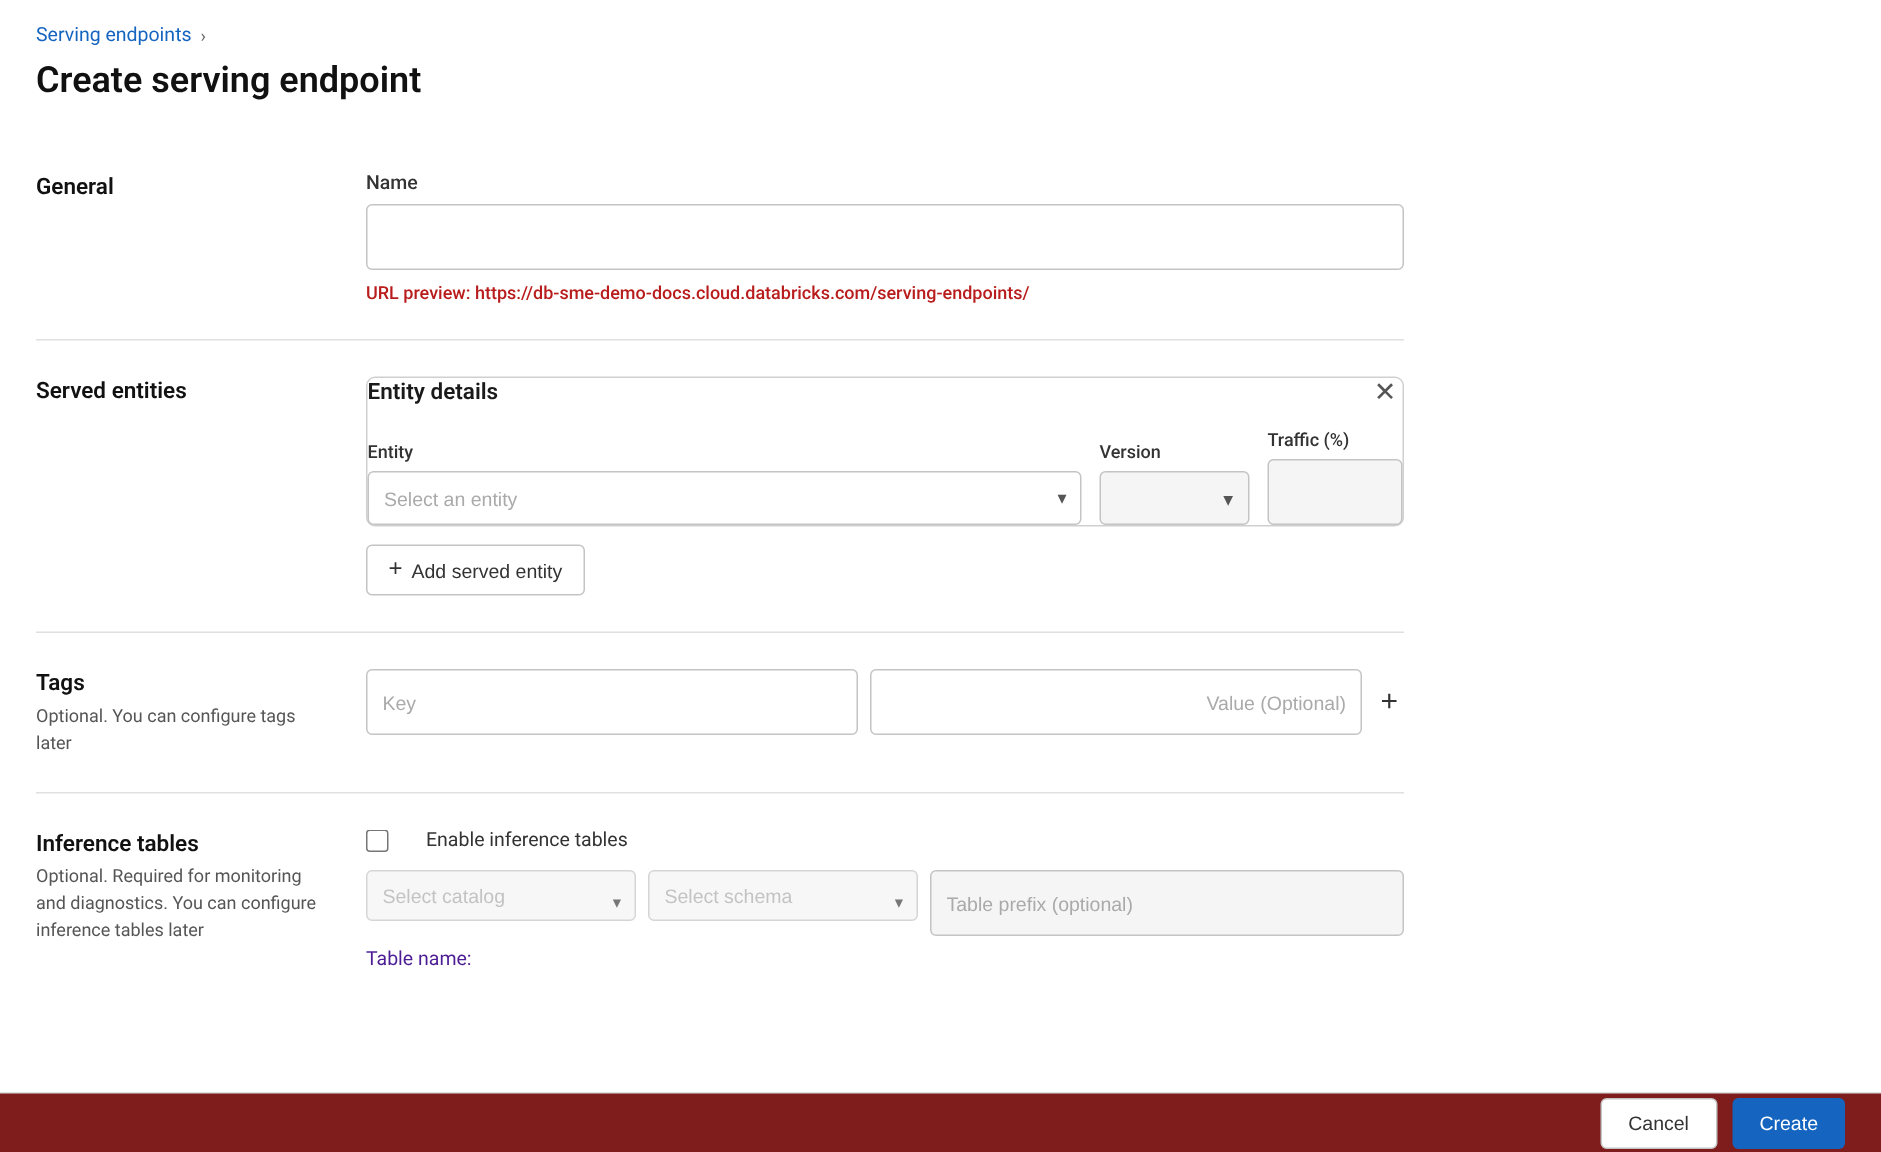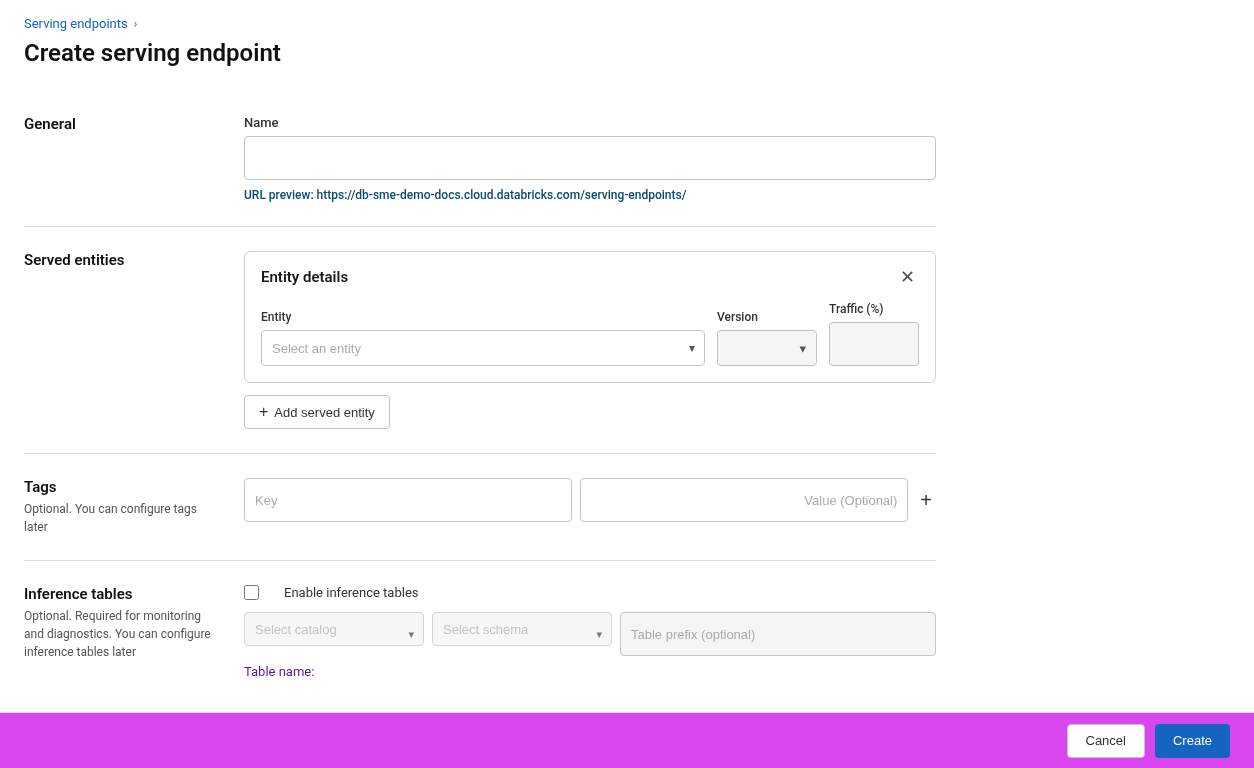--- a/index.html
+++ b/index.html
@@ -86,33 +86,33 @@
       border: 1px solid #c4c4c4;
       border-radius: 4px;
       padding: 0 10px;
       font-size: 13px;
       color: #111;
       outline: none;
     }
 
     .url-preview {
       font-size: 12px;
-      color: #0c4a6e;
+      color: #b91c1c;
       margin-top: 8px;
     }
 
     .url-preview span {
       font-weight: 500;
     }
 
     
     .entity-card {
       border: 1px solid #d0d0d0;
       border-radius: 6px;
-      padding: 16px;
+      padding: 0;
       background: #fff;
       margin-bottom: 12px;
     }
 
     .entity-card-header {
       display: flex;
       justify-content: space-between;
       align-items: center;
       margin-bottom: 16px;
     }
@@ -335,22 +335,22 @@
       color: #4c1d95;
       margin-top: 4px;
     }
 
     
     .footer {
       position: fixed;
       bottom: 0;
       left: 0;
       right: 0;
-      height: 56px;
-      background: #d946ef;
+      height: 40px;
+      background: #7f1d1d;
       border-top: 1px solid #e0e0e0;
       display: flex;
       align-items: center;
       justify-content: flex-end;
       padding: 0 24px;
       gap: 10px;
     }
 
     .btn-cancel {
       height: 34px;

